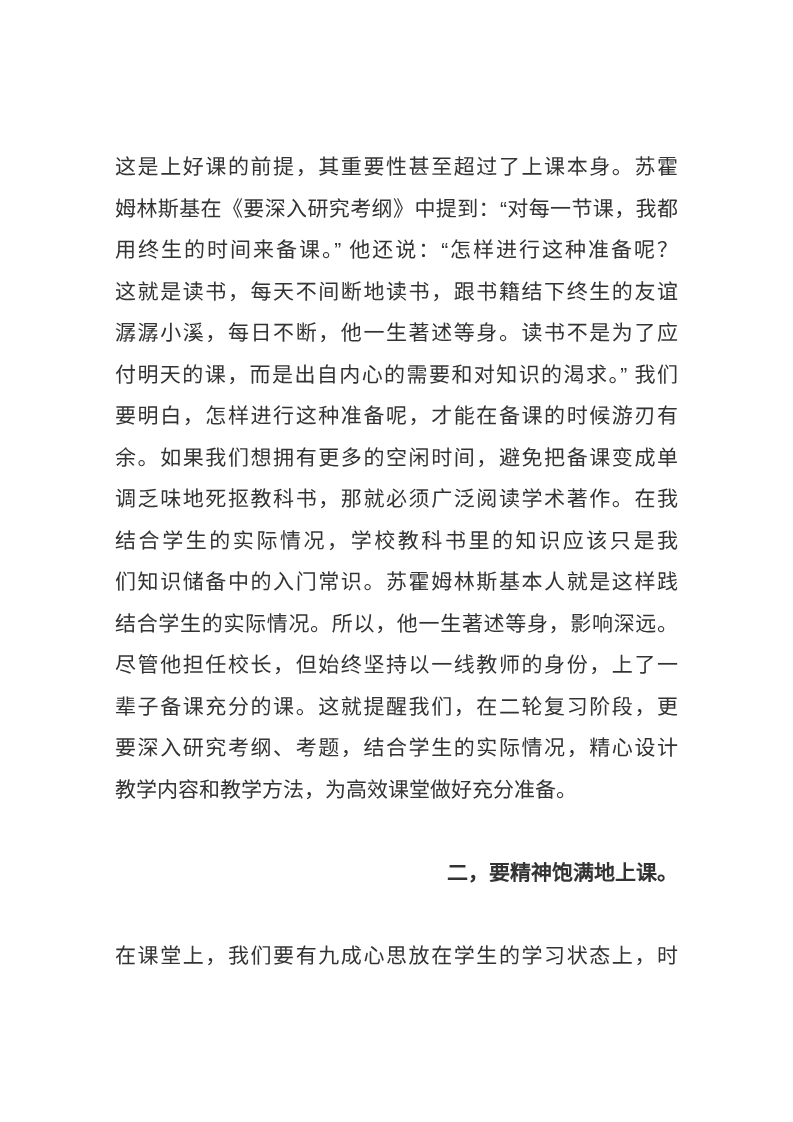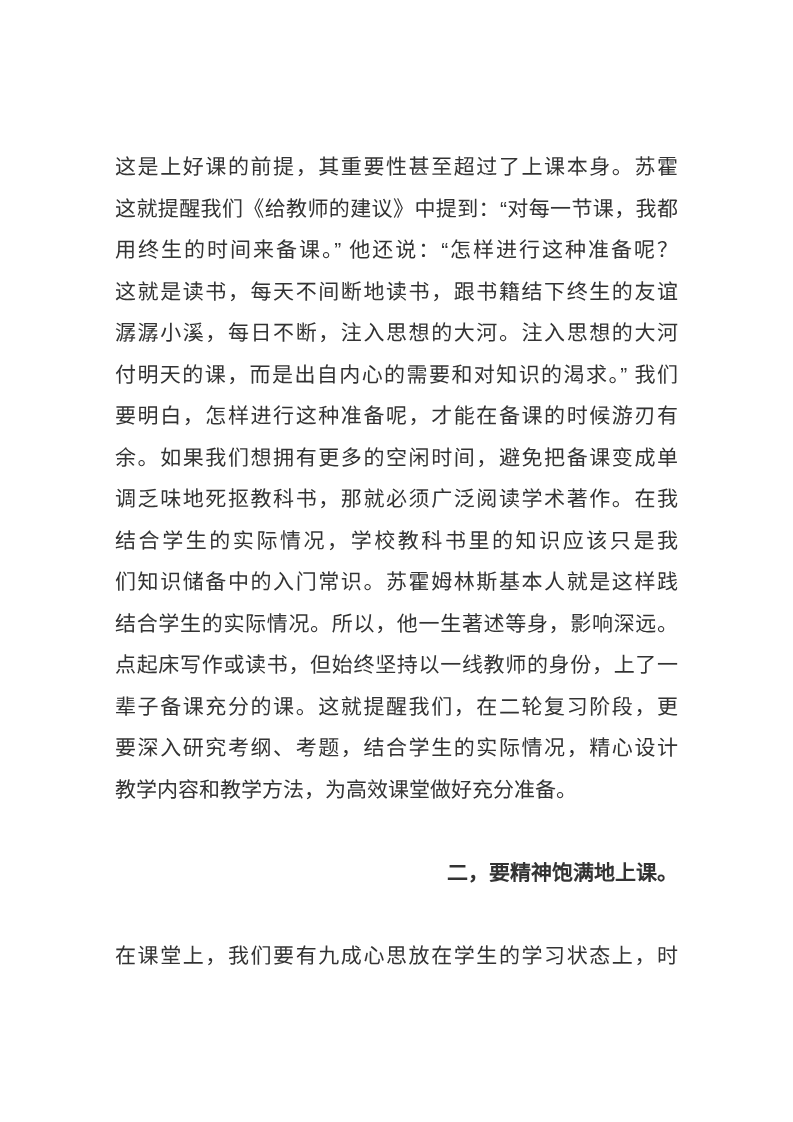--- a/index.html
+++ b/index.html
@@ -59,32 +59,32 @@
     margin-top: 41.5px;
   }
 </style>
 </head>
 <body>
 
 <div class="page">
 
   <div class="para" data-last-left="true">
       <div class="line">这是上好课的前提，其重要性甚至超过了上课本身。苏霍</div>
-      <div class="line">这就提醒我们《给教师的建议》中提到：“对每一节课，我都</div>
+      <div class="line">姆林斯基在《要深入研究考纲》中提到：“对每一节课，我都</div>
       <div class="line">用终生的时间来备课。” 他还说：“怎样进行这种准备呢？</div>
       <div class="line">这就是读书，每天不间断地读书，跟书籍结下终生的友谊</div>
-      <div class="line">潺潺小溪，每日不断，注入思想的大河。注入思想的大河</div>
+      <div class="line">潺潺小溪，每日不断，他一生著述等身。读书不是为了应</div>
       <div class="line">付明天的课，而是出自内心的需要和对知识的渴求。” 我们</div>
       <div class="line">要明白，怎样进行这种准备呢，才能在备课的时候游刃有</div>
       <div class="line">余。如果我们想拥有更多的空闲时间，避免把备课变成单</div>
       <div class="line">调乏味地死抠教科书，那就必须广泛阅读学术著作。在我</div>
       <div class="line">结合学生的实际情况，学校教科书里的知识应该只是我</div>
       <div class="line">们知识储备中的入门常识。苏霍姆林斯基本人就是这样践</div>
       <div class="line">结合学生的实际情况。所以，他一生著述等身，影响深远。</div>
-      <div class="line">点起床写作或读书，但始终坚持以一线教师的身份，上了一</div>
+      <div class="line">尽管他担任校长，但始终坚持以一线教师的身份，上了一</div>
       <div class="line">辈子备课充分的课。这就提醒我们，在二轮复习阶段，更</div>
       <div class="line">要深入研究考纲、考题，结合学生的实际情况，精心设计</div>
       <div class="line">教学内容和教学方法，为高效课堂做好充分准备。</div>
     </div>
 
   <div class="heading">二，要精神饱满地上课。</div>
 
   <div class="para para-continuation" data-last-left="false">
       <div class="line">在课堂上，我们要有九成心思放在学生的学习状态上，时</div>
     </div>

